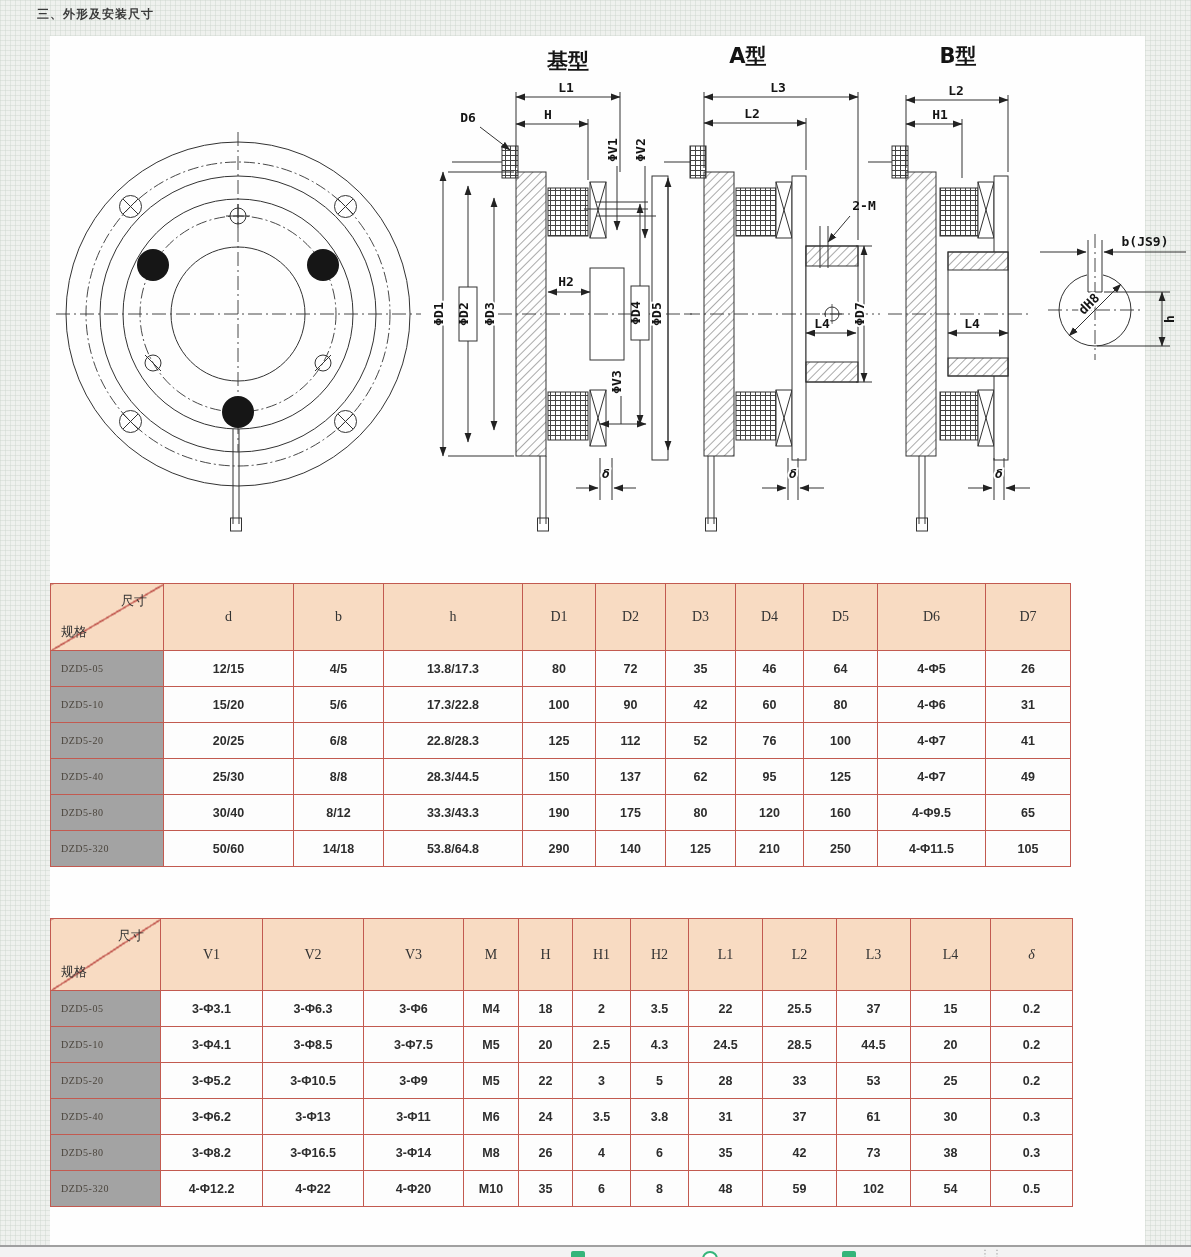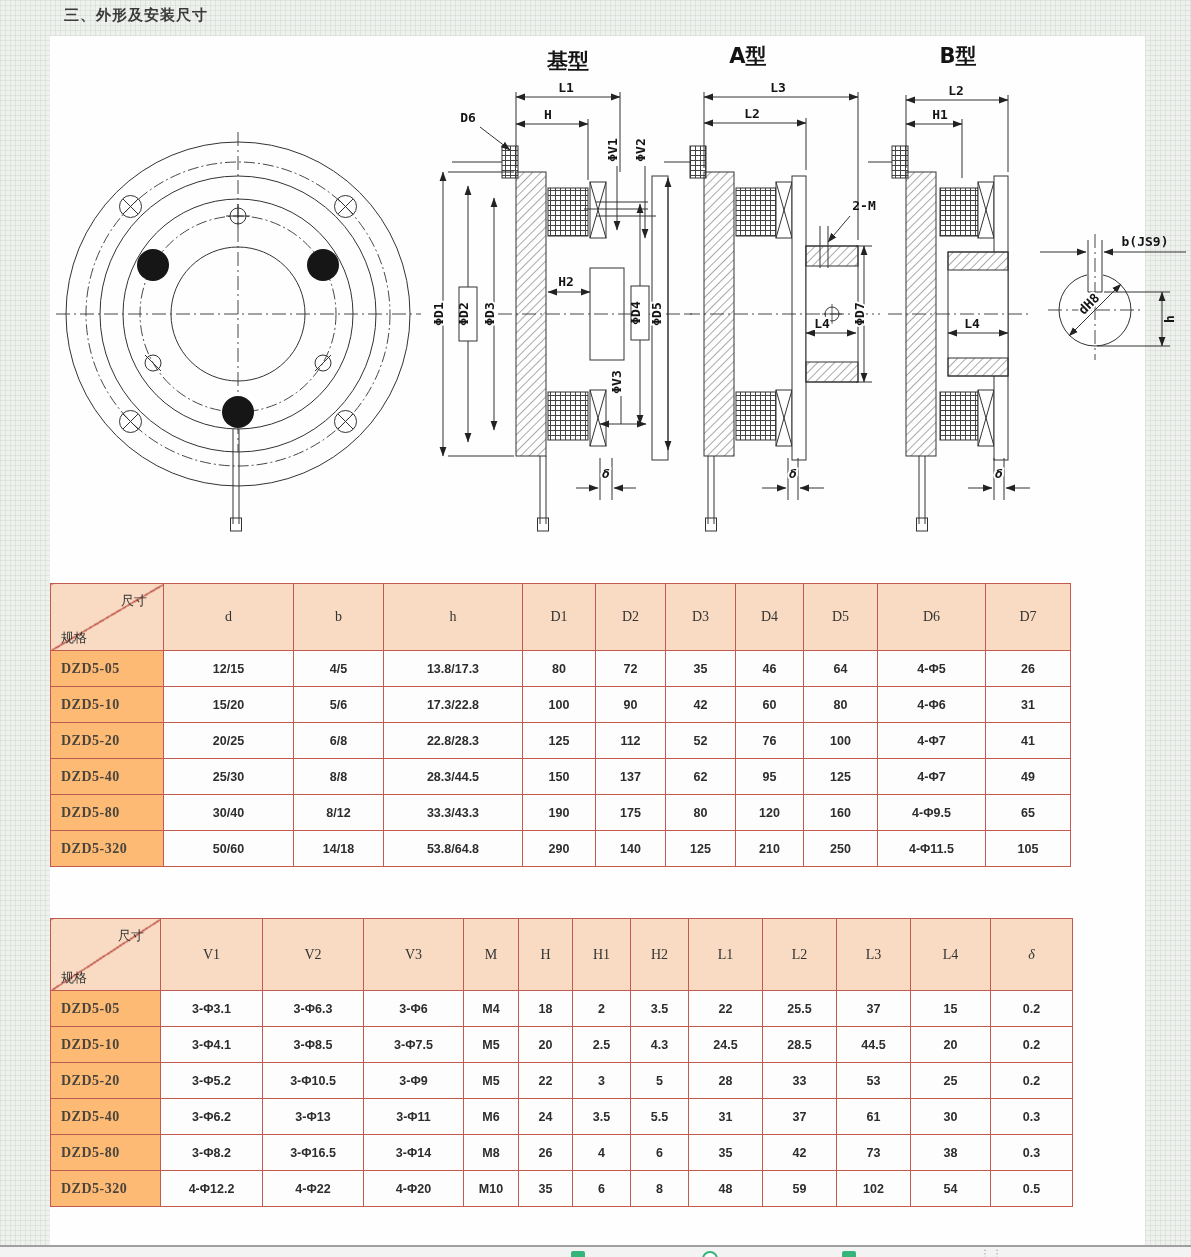--- a/index.html
+++ b/index.html
@@ -6,48 +6,48 @@
   body{
     width:1191px;height:1257px;position:relative;overflow:hidden;
     background-color:#eff1ee;
     background-image:
       linear-gradient(rgba(205,214,205,.45) 1px, transparent 1px),
       linear-gradient(90deg, rgba(205,214,205,.45) 1px, transparent 1px);
     background-size:5px 5px;
     font-family:"Liberation Sans",sans-serif;
   }
   .white-sheet{position:absolute;left:50px;top:36px;width:1095px;height:1209px;background:#fefefe;}
-  .page-title{position:absolute;left:64px;top:6px;font-size:15px;font-weight:bold;color:#3b3b3b;letter-spacing:1px;}
+  .page-title{position:absolute;left:37px;top:6px;font-size:12px;font-weight:bold;color:#3b3b3b;letter-spacing:1px;}
   svg#drawing{position:absolute;left:0;top:0;}
   svg text{font-family:"DejaVu Sans Mono",monospace;font-size:13px;font-weight:bold;fill:#141414;stroke:none;}
   svg text.cn{font-family:"DejaVu Sans",sans-serif;font-size:21px;font-weight:bold;}
   svg text.halo{paint-order:stroke;stroke:#ffffff;stroke-width:4px;}
   svg text.it{font-style:italic;}
 
   table{position:absolute;border-collapse:collapse;table-layout:fixed;background:#fff;padding-left:27px;}
   #table1{left:50px;top:583px;width:1020px;}
   #table2{left:50px;top:918px;width:1022px;}
   td,th{border:1px solid #c25a50;padding:0;text-align:center;vertical-align:middle;overflow:hidden;}
   #table1 thead tr{height:67px;}
   #table2 thead tr{height:72px;}
   tbody tr{height:36px;}
   thead th{background:#f8dbc2;font-family:"Liberation Serif",serif;font-weight:normal;font-size:14px;color:#333;}
   thead th.it{font-style:italic;}
-  td.model{background:#fdba74;font-family:"Liberation Serif",serif;font-weight:bold;font-size:14px;color:#4a443c;text-align:left;padding-left:10px;letter-spacing:.5px;}
+  td.model{background:#a3a3a3;font-family:"Liberation Serif",serif;font-weight:normal;font-size:10px;color:#4a443c;text-align:left;padding-left:10px;letter-spacing:.5px;}
   td.v{font-size:12.5px;font-weight:bold;color:#2d2d2d;background:#fdfdfd;}
   td.corner{
     background:
       linear-gradient(to bottom right,
         transparent calc(50% - 0.8px), #c25a50 calc(50% - 0.8px),
         #c25a50 calc(50% + 0.8px), transparent calc(50% + 0.8px)),
       #f8dbc2;
     position:relative;
   }
   td.corner .ct{position:absolute;top:8px;right:16px;font-size:13px;color:#333;}
-  td.corner .cb{position:absolute;bottom:3px;left:10px;font-size:13px;color:#333;}
+  td.corner .cb{position:absolute;bottom:9px;left:10px;font-size:13px;color:#333;}
 
   .footer-bar{position:absolute;left:0;top:1245px;width:1191px;height:14px;background:#f3f3f3;border-top:2px solid #a0a0a0;}
   .fi{position:absolute;top:4px;}
   .fi.sq{width:14px;height:10px;background:#35b57a;border-radius:2px;}
   .fi.ring{width:12px;height:12px;border:2px solid #35b57a;border-radius:50%;background:#fff;}
   .fi.dots{width:18px;height:8px;color:#9a9a9a;font-size:10px;line-height:6px;letter-spacing:2px;}
 </style>
 </head>
 <body>
 
@@ -483,21 +483,21 @@
       <td class="v">0.2</td>
     </tr>
     <tr>
       <td class="model">DZD5-40</td>
       <td class="v">3-Φ6.2</td>
       <td class="v">3-Φ13</td>
       <td class="v">3-Φ11</td>
       <td class="v">M6</td>
       <td class="v">24</td>
       <td class="v">3.5</td>
-      <td class="v">5.5</td>
+      <td class="v">3.8</td>
       <td class="v">31</td>
       <td class="v">37</td>
       <td class="v">61</td>
       <td class="v">30</td>
       <td class="v">0.3</td>
     </tr>
     <tr>
       <td class="model">DZD5-80</td>
       <td class="v">3-Φ8.2</td>
       <td class="v">3-Φ16.5</td>

